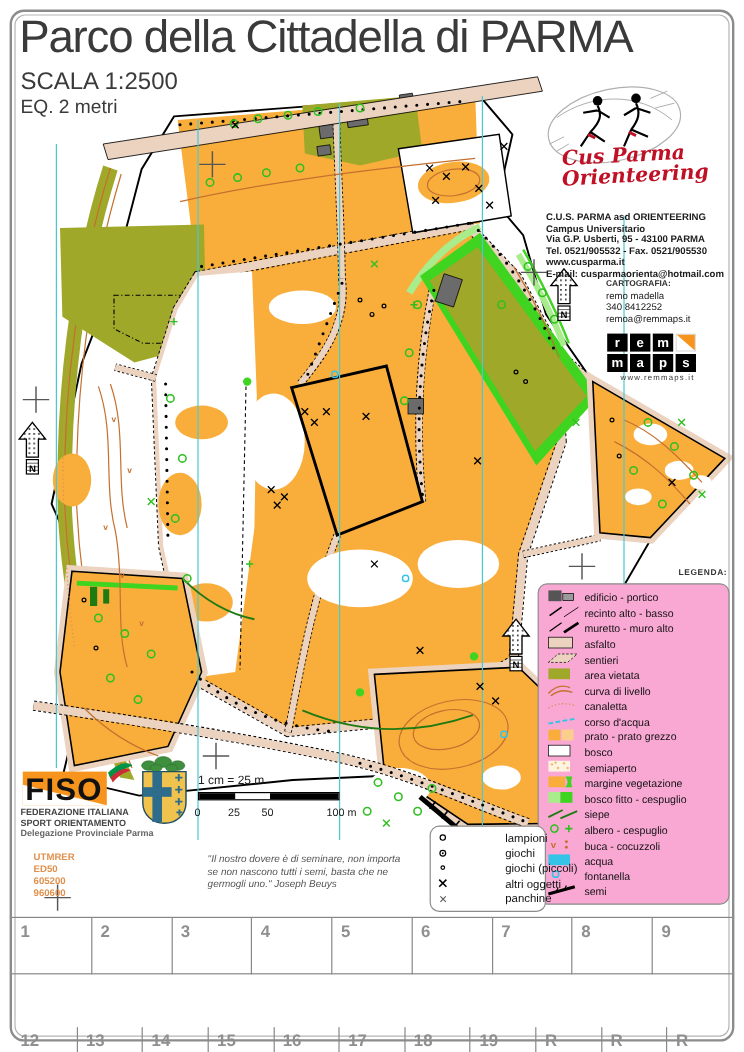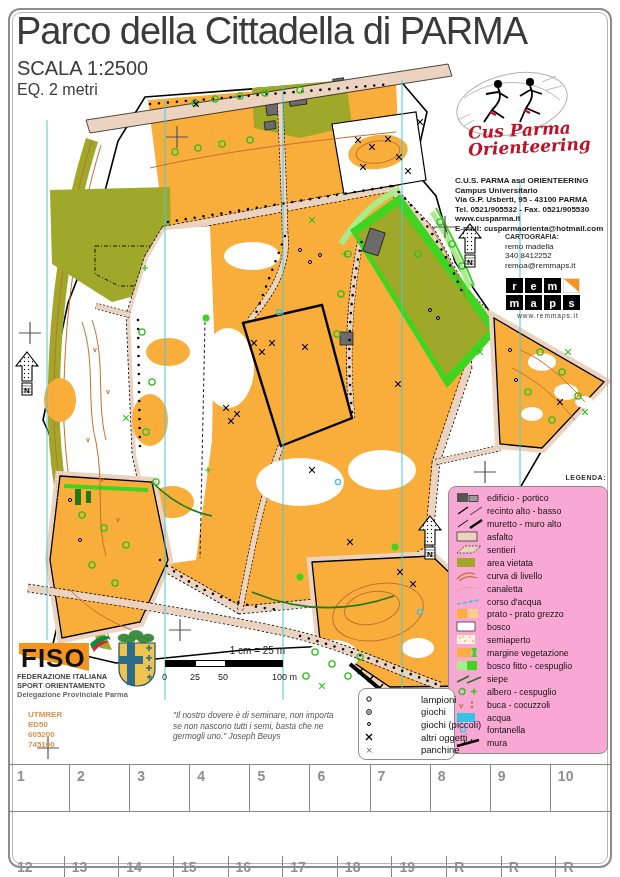--- a/index.html
+++ b/index.html
@@ -38,21 +38,21 @@
   
   #minibox{left:358px;top:688px;width:97px;background:#fff;border:1.5px solid #8c8c8c;border-radius:8px;
      padding:4px 4px 3px 5px;box-sizing:border-box;}
   .mrow{display:flex;align-items:center;height:12.6px;}
   .mic{width:13px;flex:0 0 13px;}
   .mlb{font-size:9.5px;color:#111;white-space:nowrap;padding-left:44px;}
   
   #fisotext{left:17px;top:672px;font-size:7.5px;line-height:9px;font-weight:bold;color:#444;}
   #fisotext .d{color:#666;}
   
-  #sbcap{left:165px;top:645px;width:120px;text-align:right;font-size:10px;color:#222;}
+  #sbcap{left:165px;top:645px;width:120px;text-align:left;font-size:10px;color:#222;}
   #sbar{left:165px;top:660px;width:118px;height:7px;border:1px solid #000;box-sizing:border-box;background:#fff;}
   #sbar .b1{position:absolute;left:0;top:0;width:30px;height:5px;background:#000;}
   #sbar .b2{position:absolute;left:59px;top:0;width:57px;height:5px;background:#000;}
   .sbt{position:absolute;top:672px;font-size:9px;color:#222;}
   
   #georef{left:28px;top:710px;font-size:8px;line-height:10px;font-weight:bold;color:#e0904c;}
   #quote{left:173px;top:710px;width:170px;font-size:8.3px;line-height:10.5px;font-style:italic;color:#555;}
   
   #fgrid{position:absolute;left:10px;right:10px;bottom:11px;height:101px;border-top:1.5px solid #888;}
   .grow{display:flex;}
@@ -566,21 +566,21 @@
         <span class="lic"><svg width="30" height="11">
             <circle cx="8" cy="5.5" r="2.6" fill="none" stroke="#35c4e8" stroke-width="1.3"></circle>
           </svg></span>
         <span class="llb">fontanella</span>
       </div>
     <div class="lrow">
         <span class="lic"><svg width="30" height="11">
             <path d="M2,9 L24,3" stroke="#000" stroke-width="2.6"></path>
             <path d="M8,8 l2,-4 M15,6 l2,-4" stroke="#000" stroke-width="1"></path>
           </svg></span>
-        <span class="llb">mura</span>
+        <span class="llb">semi</span>
       </div>
   </div>
 
   <div class="abs" id="minibox">
     <div class="mrow">
         <span class="mic"><svg width="12" height="10">
             <circle cx="5" cy="5" r="2.2" fill="none" stroke="#000" stroke-width="1"></circle>
           </svg></span>
         <span class="mlb">lampioni</span>
       </div>
@@ -647,37 +647,36 @@
     </div>
   <span class="abs sbt" style="left:162px">0</span>
   <span class="abs sbt" style="left:190px">25</span>
   <span class="abs sbt" style="left:218px">50</span>
   <span class="abs sbt" style="left:272px">100 m</span>
 
   <div class="abs" id="georef">
     <div>UTMRER</div>
     <div>ED50</div>
     <div>605200</div>
-    <div>745100</div>
+    <div>960600</div>
   </div>
 
   <div class="abs" id="quote">"Il nostro dovere è di seminare, non importa se non nascono tutti i semi, basta che ne germogli uno."  Joseph Beuys</div>
 
   <div id="fgrid">
     <div class="grow r1">
       <div class="gcell">1</div>
       <div class="gcell">2</div>
       <div class="gcell">3</div>
       <div class="gcell">4</div>
       <div class="gcell">5</div>
       <div class="gcell">6</div>
       <div class="gcell">7</div>
       <div class="gcell">8</div>
       <div class="gcell">9</div>
-      <div class="gcell">10</div>
     </div>
     <div class="grow r2">
       <div class="gcell">12</div>
       <div class="gcell">13</div>
       <div class="gcell">14</div>
       <div class="gcell">15</div>
       <div class="gcell">16</div>
       <div class="gcell">17</div>
       <div class="gcell">18</div>
       <div class="gcell">19</div>

